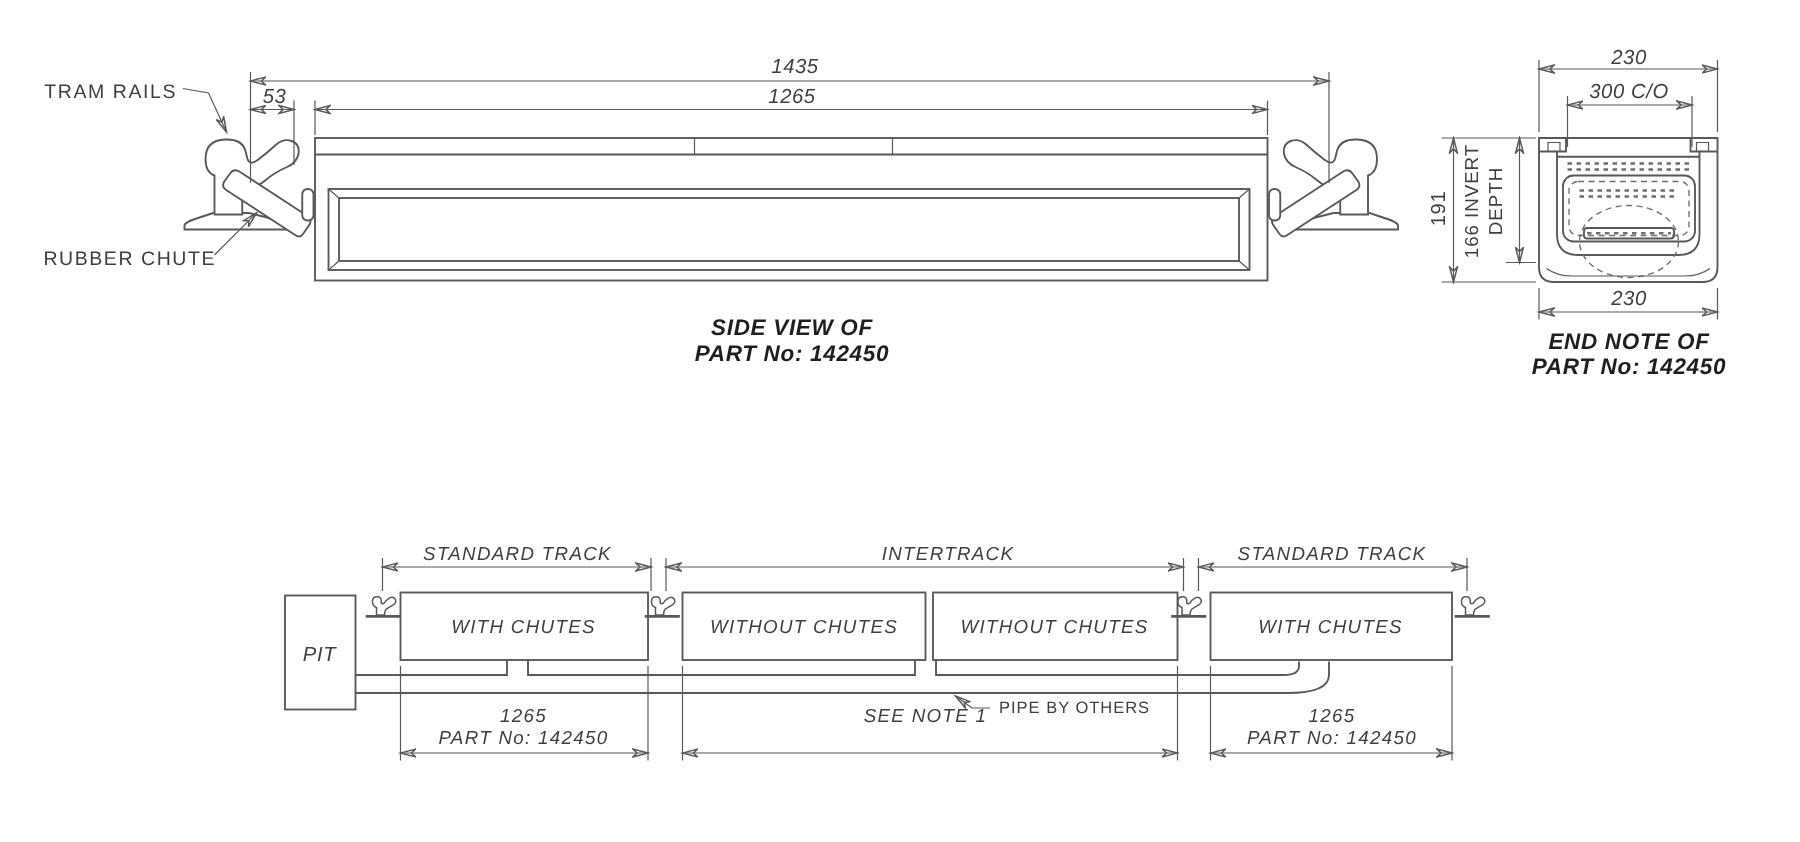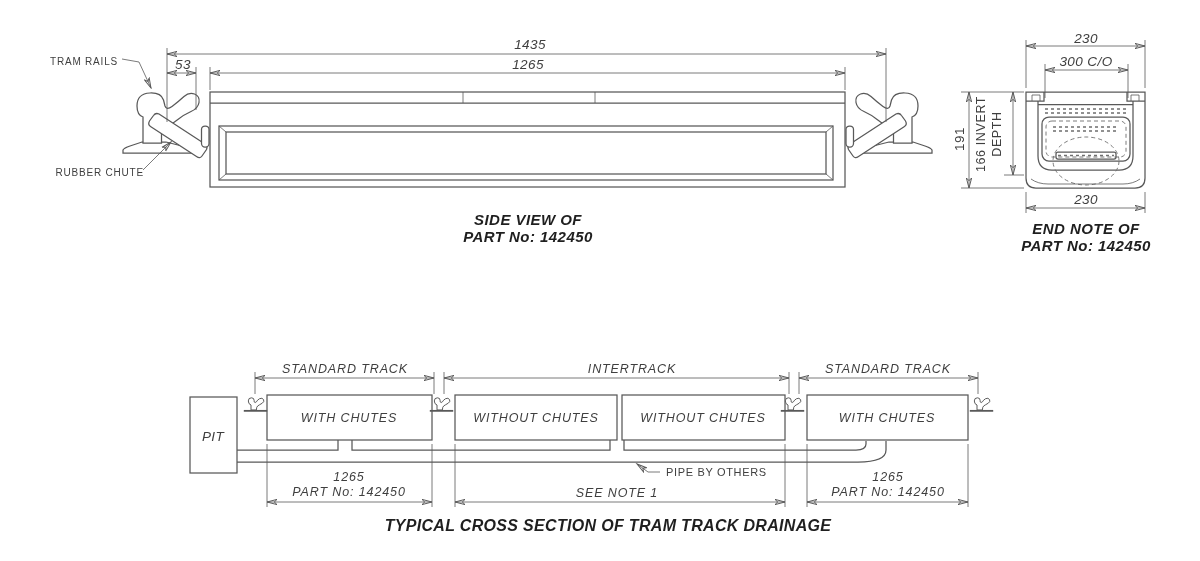--- a/index.html
+++ b/index.html
@@ -13,21 +13,21 @@
   #stage svg{position:absolute;left:0;top:0;}
   svg path, svg line, svg rect, svg ellipse{stroke:var(--line);fill:none;}
   .obj{stroke-width:1.25px;}
   .thin{stroke-width:0.8px;}
   .dash{stroke:var(--detail);stroke-width:0.9px;stroke-dasharray:4 3;}
   .dot{stroke:var(--detail);stroke-width:1.6px;stroke-dasharray:3 3;}
   .fillw{fill:#fff;}
   .lbl{position:absolute;white-space:nowrap;transform:translate(-50%,-50%);
        font-size:12.5px;letter-spacing:.07em;color:var(--text);font-style:italic;}
   .lbl-r{position:absolute;white-space:nowrap;transform:translate(-100%,-50%);
-       font-size:10px;letter-spacing:.08em;color:var(--text);text-align:center;}
+       font-size:13px;letter-spacing:.08em;color:var(--text);text-align:center;}
   .lbl-l{position:absolute;white-space:nowrap;transform:translate(0,-50%);
        font-size:11px;letter-spacing:.06em;color:var(--text);}
   .rot{position:absolute;white-space:nowrap;transform:translate(-50%,-50%) rotate(-90deg);
        font-size:12.5px;letter-spacing:.05em;color:var(--text);}
   .dim{font-size:13.5px;letter-spacing:.03em;}
   .cap{font-size:15px;font-weight:700;letter-spacing:.03em;color:var(--caption);}
   .ttl{font-size:16px;font-weight:700;letter-spacing:.02em;color:var(--caption);}
 </style>
 </head>
 <body>
@@ -167,18 +167,17 @@
   <div class="lbl" style="left:632px;top:369px">INTERTRACK</div>
   <div class="lbl" style="left:888px;top:369px">STANDARD TRACK</div>
   <div class="lbl dim" style="left:213px;top:436px">PIT</div>
   <div class="lbl" style="left:349px;top:418px">WITH CHUTES</div>
   <div class="lbl" style="left:536px;top:418px">WITHOUT CHUTES</div>
   <div class="lbl" style="left:703px;top:418px">WITHOUT CHUTES</div>
   <div class="lbl" style="left:887px;top:418px">WITH CHUTES</div>
   <div class="lbl-l" style="left:666px;top:472px">PIPE BY OTHERS</div>
   <div class="lbl" style="left:349px;top:477px">1265</div>
   <div class="lbl" style="left:349px;top:492px">PART No: 142450</div>
-  <div class="lbl" style="left:617px;top:493px">SEE NOTE 1</div>
+  <div class="lbl" style="left:617px;top:477px">SEE NOTE 1</div>
   <div class="lbl" style="left:888px;top:477px">1265</div>
   <div class="lbl" style="left:888px;top:492px">PART No: 142450</div>
-  <div class="lbl ttl" style="left:608px;top:526px">TYPICAL CROSS SECTION OF TRAM TRACK DRAINAGE</div>
 
 </div>
 
 </body></html>

